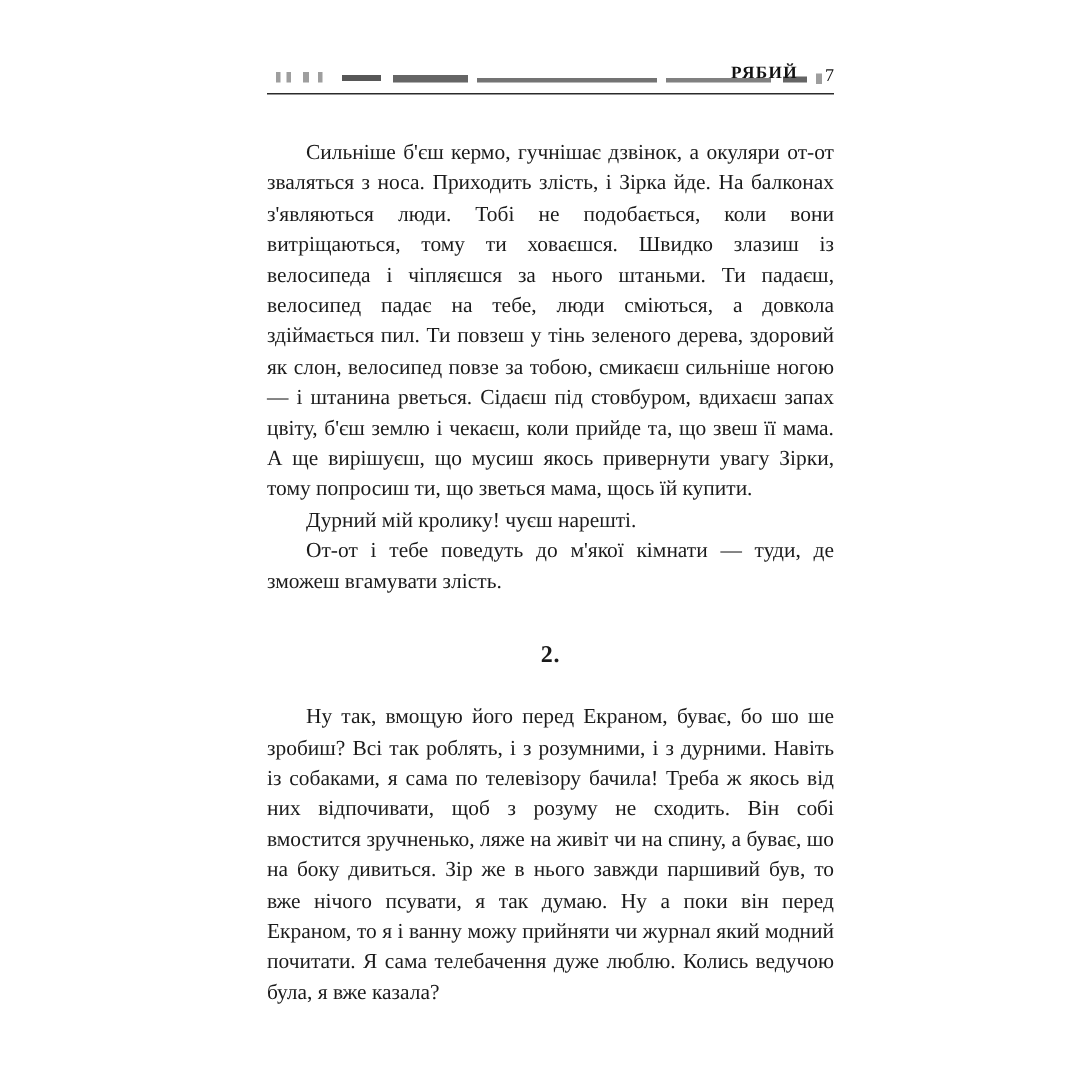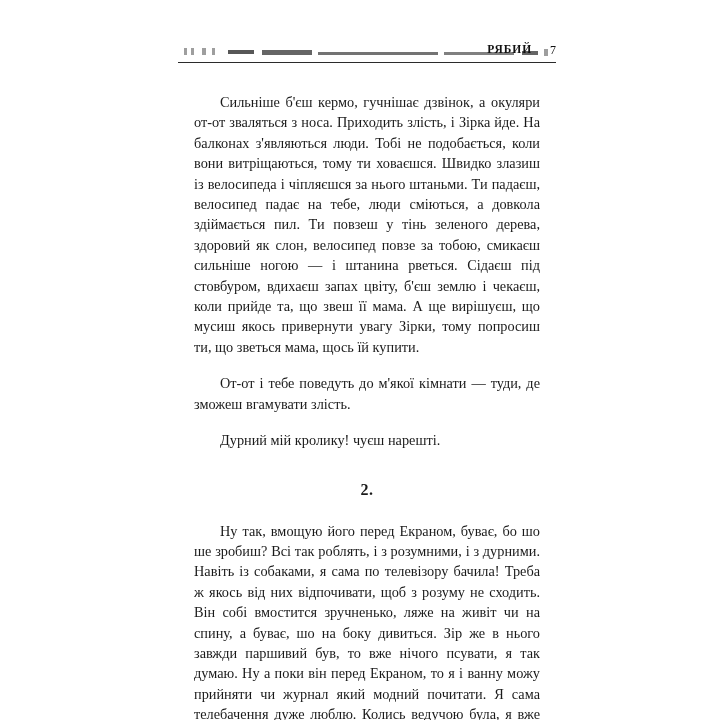--- a/index.html
+++ b/index.html
@@ -75,21 +75,21 @@
   
   .body-block {
     margin-top: 26px;
     font-size: 14.3px;
     line-height: 20.4px;
     text-align: justify;
     text-justify: inter-word;
     hyphens: manual;
   }
   .body-block p {
-    margin: 16px;
+    margin: 0;
     text-indent: 26px;
   }
   .section-number {
     text-align: center;
     font-size: 16px;
     font-weight: bold;
     margin: 30px 0 22px 0;
     letter-spacing: 0.5px;
   }
 </style>
@@ -110,22 +110,22 @@
       <div class="header-smudge s8"></div>
       <div class="header-smudge s9"></div>
       <div class="header-smudge s10"></div>
       <div class="header-title">РЯБИЙ</div>
       <div class="header-folio">7</div>
       <div class="header-rule"></div>
     </div>
 
     <div class="body-block">
       <p>Сильнiше б'єш кермо, гучнiшає дзвiнок, а окуляри от-от зваляться з носа. Приходить злiсть, i Зiрка йде. На балконах з'являються люди. Тобi не подобається, коли вони витрiщаються, тому ти ховаєшся. Швидко злазиш iз велосипеда i чiпляєшся за нього штаньми. Ти падаєш, велосипед падає на тебе, люди смiються, а довкола здiймається пил. Ти повзеш у тiнь зеленого дерева, здоровий як слон, велосипед повзе за тобою, смикаєш сильнiше ногою — i штанина рветься. Сiдаєш пiд стовбуром, вдихаєш запах цвiту, б'єш землю i чекаєш, коли прийде та, що звеш її мама. А ще вирiшуєш, що мусиш якось привернути увагу Зiрки, тому попросиш ти, що зветься мама, щось їй купити.</p>
+      <p>Дурний мiй кролику! чуєш нарештi.</p>
       <p>От-от i тебе поведуть до м'якої кiмнати — туди, де зможеш вгамувати злiсть.</p>
-      <p>Дурний мiй кролику! чуєш нарештi.</p>
     </div>
 
     <div class="section-number">2.</div>
 
     <div class="body-block" style="margin-top:0">
       <p>Ну так, вмощую його перед Екраном, буває, бо шо ше зробиш? Всi так роблять, i з розумними, i з дурними. Навiть iз собаками, я сама по телевiзору бачила! Треба ж якось вiд них вiдпочивати, щоб з розуму не сходить. Вiн собi вмостится зручненько, ляже на живiт чи на спину, а буває, шо на боку дивиться. Зiр же в нього завжди паршивий був, то вже нiчого псувати, я так думаю. Ну а поки вiн перед Екраном, то я i ванну можу прийняти чи журнал який модний почитати. Я сама телебачення дуже люблю. Колись ведучою була, я вже казала?</p>
     </div>
 
   </div>
 </div>

